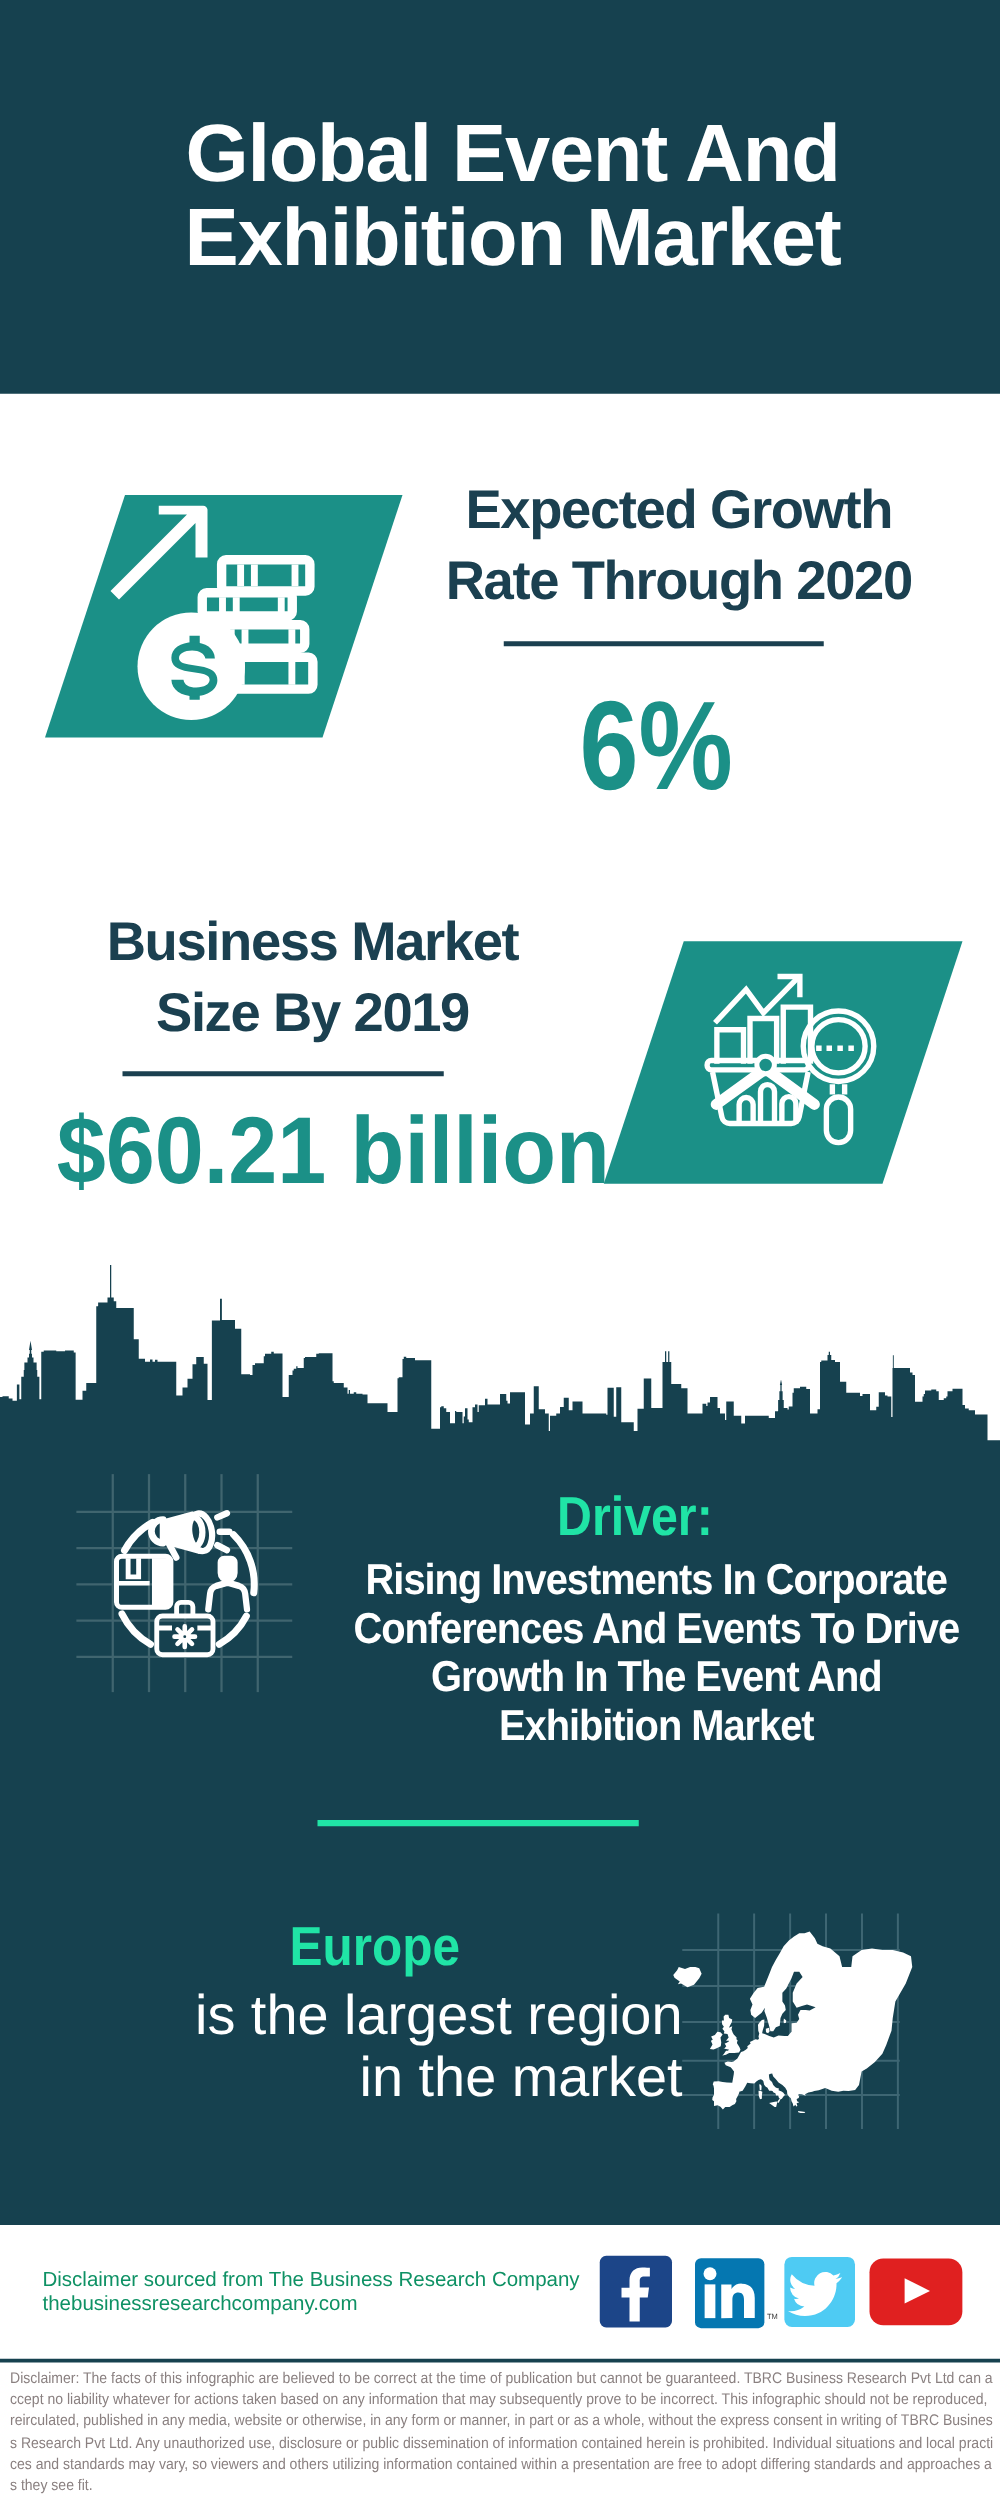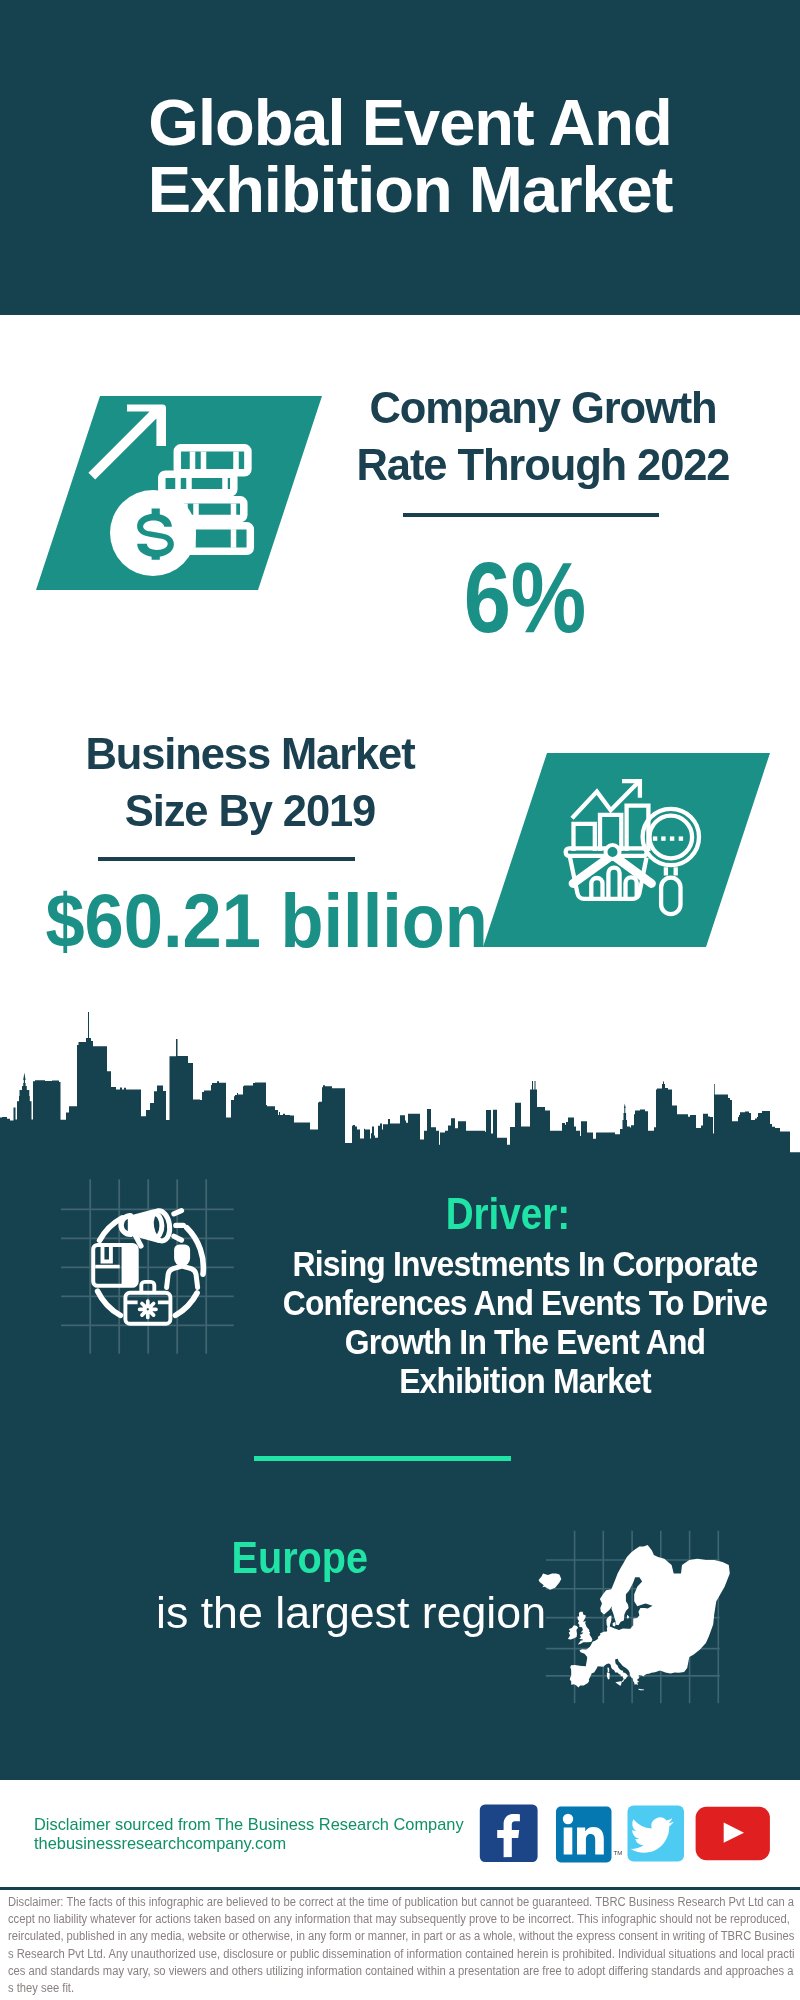--- a/index.html
+++ b/index.html
@@ -56,21 +56,21 @@
                  c0,2.7 2.6,4.4 8.0,5.2 l8.6,1.3 c10.0,1.5 14.1,5.1 14.1,11.3
                  c0,7.3 -7.6,12.7 -18.2,12.7 c-10.9,0 -18.4,-5.3 -18.6,-13.2 h9.7
                  c0.5,4.1 4.3,6.2 10.1,6.2 c6.6,0 10.8,-2.5 10.8,-6.1
                  c0,-2.8 -2.3,-4.4 -7.8,-5.3 l-9.0,-1.4 c-9.7,-1.5 -13.8,-5.0 -13.8,-11.0
                  c0,-7.2 7.2,-12.3 17.3,-12.3 c10.1,0 17.2,5.0 17.5,12.9 z"></path>
       </g>
     </g>
   </svg>
 
   <div class="stat-title" style="left:343px;top:380px;width:400px;">
-    <span>Company Growth</span><br><span>Rate Through 2022</span>
+    <span>Expected Growth</span><br><span>Rate Through 2020</span>
   </div>
   <div class="stat-rule" style="left:403px;top:513px;width:256px;"></div>
   <div class="stat-value" style="left:340px;top:547px;width:370px;font-size:101px;line-height:101px;"><span style="display:inline-block;transform:scaleX(0.84);transform-origin:center;">6%</span></div>
 
   <div class="darkpanel"></div>
   <svg style="position:absolute;left:0;top:0;" width="800" height="2000" viewBox="0 0 800 2000">
     <path fill="#16414F" d="M0,1180 L0,1117.5 H2.0 V1116.9 H7.0 V1118.8 H10.0 V1120.6 H13.5 V1107.5 H15.5 V1119.4 H17.0 V1101.3 H19.0 V1096.0 H19.5 V1090.0 H22.0 V1086.0 H23.2 V1083.0 H23.8 V1080.0 H23.2 L24.4,1072.5 L25.6,1080.0 H25.0 V1083.0 H25.6 V1086.0 H26.8 V1090.0 H29.3 V1096.0 H29.8 V1101.3 H31.5 V1119.4 H33.0 V1081.3 H35.0 V1080.3 H45.0 V1081.0 H52.0 V1080.4 H59.0 V1082.0 H60.5 V1119.8 H66.0 V1112.5 H69.0 V1106.3 H77.0 V1045.0 H78.5 V1041.9 H86.0 V1038.0 H88.0 V1012.0 H89.0 V1038.0 H91.0 V1041.0 H93.0 V1046.3 H107.0 V1071.3 H111.0 V1086.9 H116.0 V1089.4 H120.0 V1087.5 H122.0 V1089.4 H124.0 V1087.8 H126.0 V1089.4 H141.0 V1116.3 H146.0 V1110.0 H150.0 V1103.0 H154.0 V1091.3 H157.0 V1085.6 H163.0 V1091.0 H166.0 V1120.0 H169.5 V1056.3 H176.0 V1039.0 H177.5 V1056.0 H188.0 V1063.0 H193.0 V1099.4 H200.0 V1100.0 H202.0 V1091.9 H204.0 V1090.6 H211.0 V1085.0 H212.0 V1083.0 H217.0 V1081.3 H219.0 V1082.8 H226.0 V1117.5 H231.0 V1100.0 H234.0 V1096.3 H235.0 V1095.0 H237.0 V1093.0 H238.0 V1094.4 H243.0 V1086.3 H244.0 V1085.6 H253.0 V1083.0 H255.0 V1082.5 H266.0 V1105.0 H267.0 V1106.3 H275.0 V1110.0 H278.0 V1115.0 H279.0 V1112.0 H280.0 V1115.0 H283.0 V1113.8 H285.0 V1115.0 H290.0 V1115.6 H294.0 V1122.5 H310.0 V1129.5 H318.0 V1102.5 H319.0 V1101.7 H322.0 V1087.2 H323.0 V1085.3 H325.0 V1086.3 H332.0 V1088.2 H345.0 V1143.0 H352.0 V1125.7 H353.0 V1125.0 H355.0 V1126.5 H357.0 V1129.5 H360.0 V1138.5 H364.0 V1128.7 H365.0 V1129.5 H370.0 V1138.5 H371.0 V1133.2 H372.0 V1126.5 H374.0 V1135.5 H375.0 V1137.7 H378.0 V1125.7 H380.0 V1123.5 H382.0 V1129.5 H383.0 V1124.2 H388.0 V1119.0 H390.0 V1123.5 H400.0 V1115.2 H405.0 V1120.5 H406.0 V1122.7 H408.0 V1113.7 H420.0 V1139.5 H424.0 V1130.8 H427.0 V1108.9 H431.0 V1127.3 H436.0 V1130.8 H439.0 V1144.8 H440.0 V1132.5 H445.0 V1130.8 H448.0 V1125.5 H451.0 V1118.2 H455.0 V1128.2 H458.0 V1121.2 H466.0 V1130.8 H485.0 V1131.7 H486.0 V1110.1 H491.0 V1133.4 H493.0 V1109.8 H497.0 V1137.8 H507.0 V1144.8 H510.0 V1126.9 H515.0 V1102.8 H521.0 V1126.4 H530.0 V1089.6 H532.0 V1081.0 H533.0 V1089.6 H534.5 V1080.9 H535.5 V1089.6 H537.0 V1107.1 H545.0 V1110.6 H550.0 V1130.8 H562.0 V1122.9 H565.0 V1124.7 H566.0 V1122.0 H568.0 V1117.6 H574.0 V1126.4 H576.0 V1130.8 H580.0 V1136.0 H581.0 V1121.2 H587.0 V1132.5 H593.0 V1138.7 H596.0 V1132.5 H615.0 V1134.3 H620.0 V1129.0 H622.5 V1120.0 H623.5 V1113.0 H624.3 V1108.0 H623.9 L624.8,1103.5 L625.7,1108.0 H625.3 V1113.0 H626.1 V1120.0 H627.0 V1126.4 H630.0 V1127.6 H631.0 V1125.2 H634.0 V1114.2 H635.0 V1110.6 H640.0 V1109.4 H645.0 V1111.2 H648.0 V1130.8 H654.0 V1127.3 H656.0 V1089.6 H657.0 V1088.4 H662.0 V1084.0 H663.0 V1081.4 H664.0 V1084.0 H665.0 V1087.9 H668.0 V1089.6 H672.0 V1105.4 H677.0 V1114.2 H688.0 V1116.8 H690.0 V1115.1 H696.0 V1128.1 H701.0 V1125.4 H703.0 V1113.7 H708.0 V1116.4 H710.0 V1117.1 H713.0 V1133.6 H714.0 V1094.4 H714.3 V1084.1 H715.0 V1094.4 H728.0 V1097.9 H730.0 V1100.0 H732.0 V1121.3 H738.0 V1117.1 H739.0 V1115.1 H740.0 V1112.3 H745.0 V1111.6 H749.0 V1113.0 H751.0 V1119.9 H755.0 V1118.5 H757.0 V1117.1 H758.0 V1113.0 H762.0 V1110.9 H770.0 V1124.0 H772.0 V1126.8 H775.0 V1128.1 H780.0 V1131.6 H790.0 V1152.2 H800.0 L800,1180 Z"></path>
   </svg>
 
   <svg style="position:absolute;left:0px;top:0px;" width="800" height="2000" viewBox="0 0 800 2000">
@@ -191,21 +191,21 @@
         <line x1="545.8" y1="1588.8" x2="719.8" y2="1588.8"></line>
         <line x1="545.8" y1="1617.6" x2="719.8" y2="1617.6"></line>
         <line x1="545.8" y1="1648.6" x2="719.8" y2="1648.6"></line>
         <line x1="545.8" y1="1675.9" x2="719.8" y2="1675.9"></line>
       </g>
     <path fill="#ffffff" d="M570.2,1667.4L571.0,1665.2L575.0,1664.9L578.1,1665.5L581.6,1665.9L585.8,1666.2L586.4,1662.8L587.0,1659.3L587.2,1657.1L585.4,1654.8L584.5,1653.8L580.6,1652.2L579.5,1650.2L582.2,1649.2L585.4,1649.5L586.8,1649.2L589.9,1646.8L592.8,1641.6L594.7,1640.9L596.6,1639.8L598.2,1638.4L597.8,1636.9L599.1,1635.9L600.5,1634.8L599.9,1633.6L602.0,1632.5L604.5,1631.4L606.4,1631.8L607.2,1630.7L606.8,1629.1L607.4,1626.8L606.6,1624.5L606.4,1619.7L607.4,1618.1L609.5,1616.0L611.5,1615.6L611.3,1620.5L610.1,1624.5L609.7,1626.5L611.8,1627.2L614.5,1628.4L615.5,1628.8L619.0,1629.9L622.8,1628.4L627.5,1628.8L630.3,1628.8L633.2,1625.3L633.2,1622.1L633.2,1618.5L637.3,1618.1L639.4,1615.2L638.4,1611.8L640.4,1607.9L644.6,1607.9L647.7,1608.4L652.5,1605.7L645.6,1603.5L641.5,1604.8L637.3,1606.2L634.2,1601.2L634.2,1594.2L637.3,1586.8L642.1,1581.6L639.4,1577.3L635.2,1577.3L633.2,1582.6L629.0,1590.8L625.9,1594.2L625.9,1601.2L628.0,1604.4L628.6,1607.9L625.9,1611.0L624.4,1614.4L623.8,1620.5L620.7,1621.7L618.6,1624.9L616.3,1624.9L615.7,1622.1L613.4,1613.9L611.5,1608.8L612.0,1606.2L609.3,1610.1L604.1,1614.4L600.9,1611.8L600.3,1607.9L602.0,1603.5L599.9,1598.9L603.0,1594.2L606.1,1590.3L611.3,1589.3L613.4,1584.2L615.5,1578.9L617.6,1573.5L620.7,1567.8L623.8,1562.5L626.9,1556.9L631.1,1552.4L635.2,1549.2L639.4,1546.5L643.6,1546.5L647.7,1545.1L651.9,1550.5L653.9,1555.0L658.1,1556.9L664.3,1558.8L671.6,1564.9L673.7,1573.5L681.0,1573.5L682.0,1564.9L689.3,1560.0L697.6,1558.8L705.9,1560.0L714.2,1560.0L722.5,1561.9L728.8,1564.9L729.8,1573.5L724.6,1586.8L716.3,1601.2L714.2,1614.4L713.2,1624.5L709.0,1635.9L705.9,1643.0L699.7,1649.8L693.4,1654.8L689.3,1657.1L688.2,1662.8L687.2,1668.0L684.1,1671.9L678.9,1672.8L674.7,1672.5L670.6,1673.4L665.4,1672.5L660.2,1670.4L655.0,1672.2L651.4,1672.8L649.8,1673.4L646.7,1673.9L645.2,1674.8L644.0,1675.4L644.6,1676.6L641.5,1675.4L639.0,1675.1L638.4,1676.3L639.4,1676.6L639.0,1678.3L637.3,1679.2L637.7,1680.9L639.4,1681.7L637.3,1682.6L637.9,1684.8L636.9,1685.1L636.3,1683.7L634.8,1685.1L634.2,1682.8L633.2,1680.9L632.7,1678.6L631.1,1677.2L629.8,1675.1L629.6,1672.5L628.2,1670.1L625.9,1668.0L622.8,1665.9L620.7,1663.4L618.6,1661.2L618.0,1659.6L617.8,1658.7L616.5,1659.0L615.1,1659.6L615.3,1661.8L615.7,1663.7L617.6,1665.5L618.6,1668.0L620.3,1669.8L621.5,1670.4L623.2,1670.7L622.8,1672.2L625.3,1673.1L626.7,1674.2L628.0,1676.0L626.9,1676.9L625.5,1678.9L624.4,1679.4L623.8,1680.6L623.0,1682.1L622.2,1682.1L622.0,1681.4L622.8,1680.0L623.8,1678.9L623.0,1678.0L622.6,1676.3L620.9,1676.3L620.3,1674.5L618.8,1673.9L618.0,1672.8L617.0,1672.5L615.3,1672.5L614.0,1670.1L612.4,1669.2L611.3,1667.7L610.7,1664.9L609.9,1664.0L608.6,1663.4L606.8,1664.0L605.3,1664.9L603.4,1666.8L600.5,1666.5L597.8,1666.2L596.2,1669.2L594.1,1672.5L591.4,1673.4L591.4,1674.2L589.9,1677.4L588.9,1679.2L589.1,1680.9L587.9,1683.1L585.8,1684.2L583.7,1685.6L580.2,1685.6L578.3,1687.6L576.4,1685.4L574.1,1684.2L571.2,1684.8L571.2,1680.9L569.8,1680.0L570.0,1678.0L571.2,1675.7L571.2,1670.7L570.8,1668.6L570.2,1667.4ZM577.7,1644.4L580.8,1643.7L583.3,1642.3L587.4,1642.3L591.2,1641.9L592.4,1639.8L591.6,1637.7L589.5,1634.4L590.1,1632.2L589.1,1631.4L589.3,1629.9L587.0,1627.6L586.2,1626.1L585.2,1623.3L585.8,1620.9L583.1,1622.1L584.1,1620.1L585.4,1617.7L585.8,1615.6L583.3,1614.4L582.7,1611.8L580.2,1611.8L578.9,1613.1L579.1,1616.4L577.5,1616.4L577.7,1619.3L579.1,1621.3L577.9,1622.9L579.5,1624.9L579.1,1626.8L582.0,1627.2L582.9,1629.9L580.8,1632.5L583.1,1632.5L583.3,1632.9L581.0,1634.4L579.7,1634.8L581.0,1636.9L579.5,1638.7L578.5,1638.7L580.8,1639.1L583.3,1639.8L582.2,1640.5L580.8,1640.5L578.9,1643.3L577.7,1644.4ZM567.9,1639.1L570.8,1639.5L572.9,1638.7L576.6,1636.9L577.0,1634.0L576.8,1632.5L576.4,1629.9L578.1,1627.6L576.4,1625.7L573.9,1625.3L571.9,1628.0L568.9,1629.1L570.2,1631.8L568.7,1632.5L570.0,1635.5L567.9,1639.1ZM538.6,1580.0L541.7,1576.2L543.0,1573.5L548.0,1575.1L552.1,1573.5L556.3,1573.5L559.4,1574.6L561.3,1578.9L559.4,1582.6L555.2,1587.8L550.0,1589.8L544.8,1586.8L542.3,1587.3L543.8,1585.2L539.6,1582.1L538.6,1580.0ZM606.8,1672.5L608.6,1672.8L609.9,1673.4L609.5,1676.3L609.5,1678.9L608.0,1679.4L607.0,1676.6L606.8,1672.5ZM615.3,1682.3L618.0,1681.7L620.9,1681.2L621.9,1681.4L620.9,1685.6L619.7,1685.6L615.3,1682.3ZM607.4,1667.4L608.8,1667.7L609.3,1669.2L609.1,1672.2L607.8,1672.2L607.6,1669.5L607.4,1667.4ZM638.4,1688.7L641.5,1689.2L644.2,1689.5L643.6,1690.3L640.4,1690.3L638.6,1689.8L638.4,1688.7ZM627.1,1614.8L629.0,1616.4L628.8,1618.1L627.1,1618.5L626.9,1616.9L627.1,1614.8ZM612.6,1622.9L615.3,1622.1L615.7,1624.9L614.5,1626.5L612.8,1625.7L612.6,1622.9Z"></path>
   </svg>
 
   <div class="region-name" style="left:100px;top:1536px;width:400px;font-size:44px;line-height:44px;"><span style="display:inline-block;transform:scaleX(0.9);transform-origin:center;">Europe</span></div>
   <div class="region-text" style="left:66px;top:1588px;width:480px;font-size:44.7px;line-height:50px;">
-    <span>is the largest region</span><br>
+    <span>is the largest region</span><br><span>in the market</span>
   </div>
 
   <div class="footer-src" style="left:34px;top:1815px;font-size:16.4px;line-height:18.6px;">
     <span>Disclaimer sourced from The Business Research Company</span><br><span>thebusinessresearchcompany.com</span>
   </div>
   <svg style="position:absolute;left:0;top:0;" width="800" height="2000" viewBox="0 0 800 2000">
     <g>
       <rect x="479.8" y="1804.6" width="57.8" height="57.3" rx="5.2" fill="#1C4588"></rect>
       <path d="M511.8,1857.1 v-19.2 h6.4 l1,-7.9 h-7.4 v-5.0 c0,-2.3 0.6,-3.8 3.9,-3.8 h4.2 v-7.0 c-0.7,-0.1 -3.2,-0.3 -6.1,-0.3 c-6.1,0 -10.2,3.7 -10.2,10.4 v5.8 h-6.4 v7.9 h6.4 v19.2 z" fill="#ffffff"></path>
     </g>

